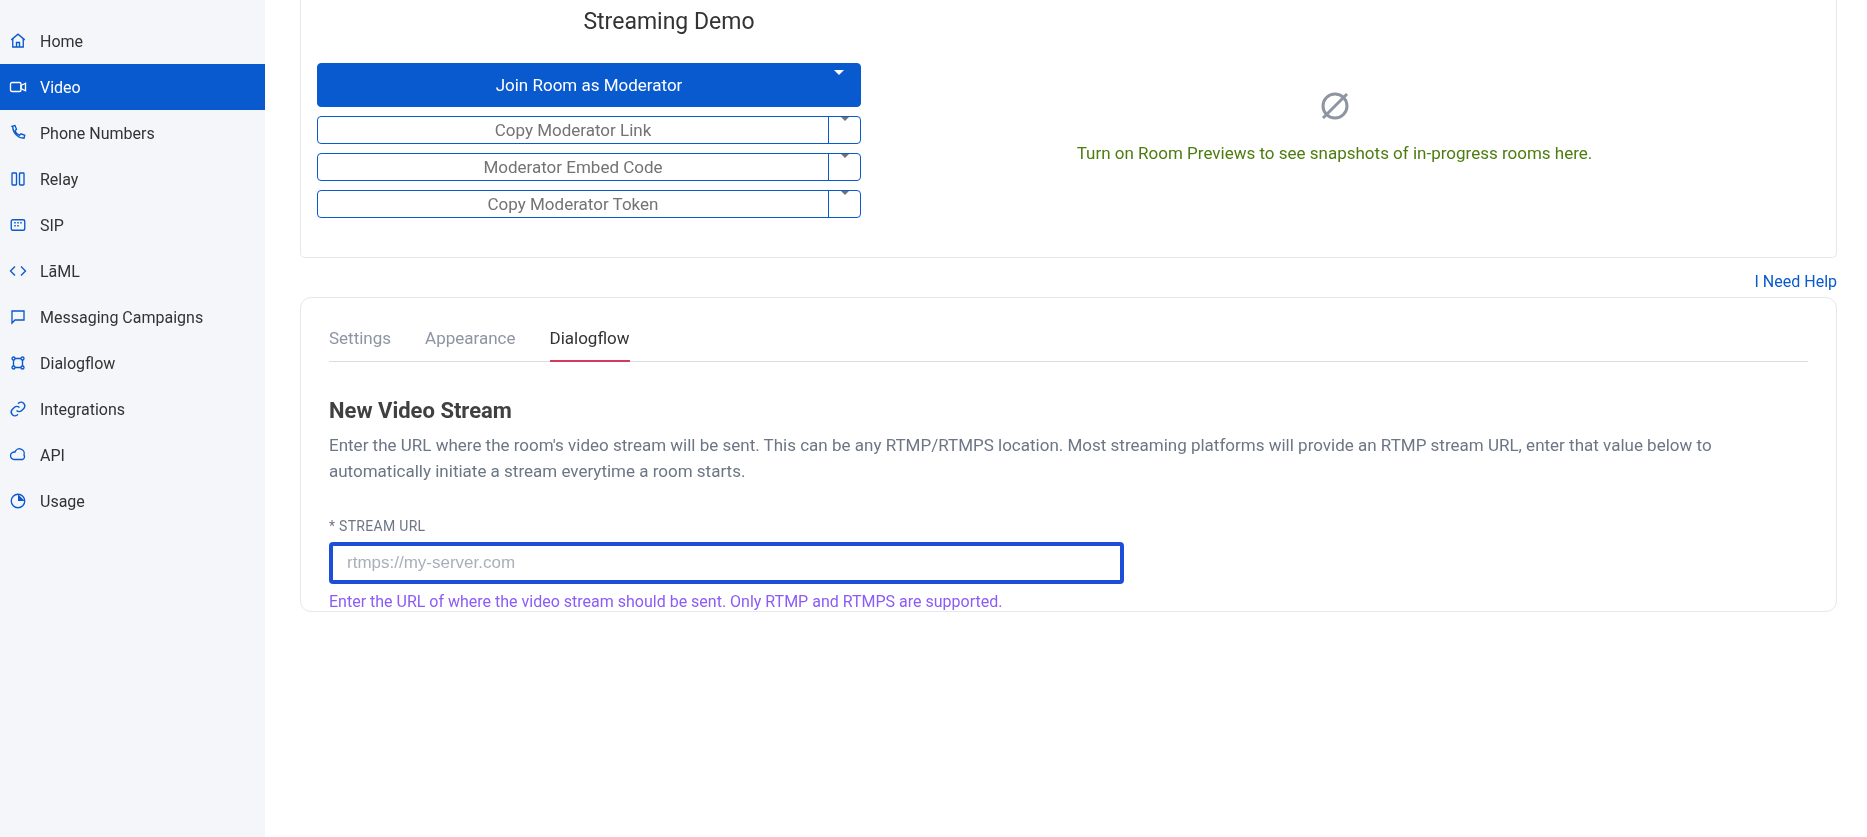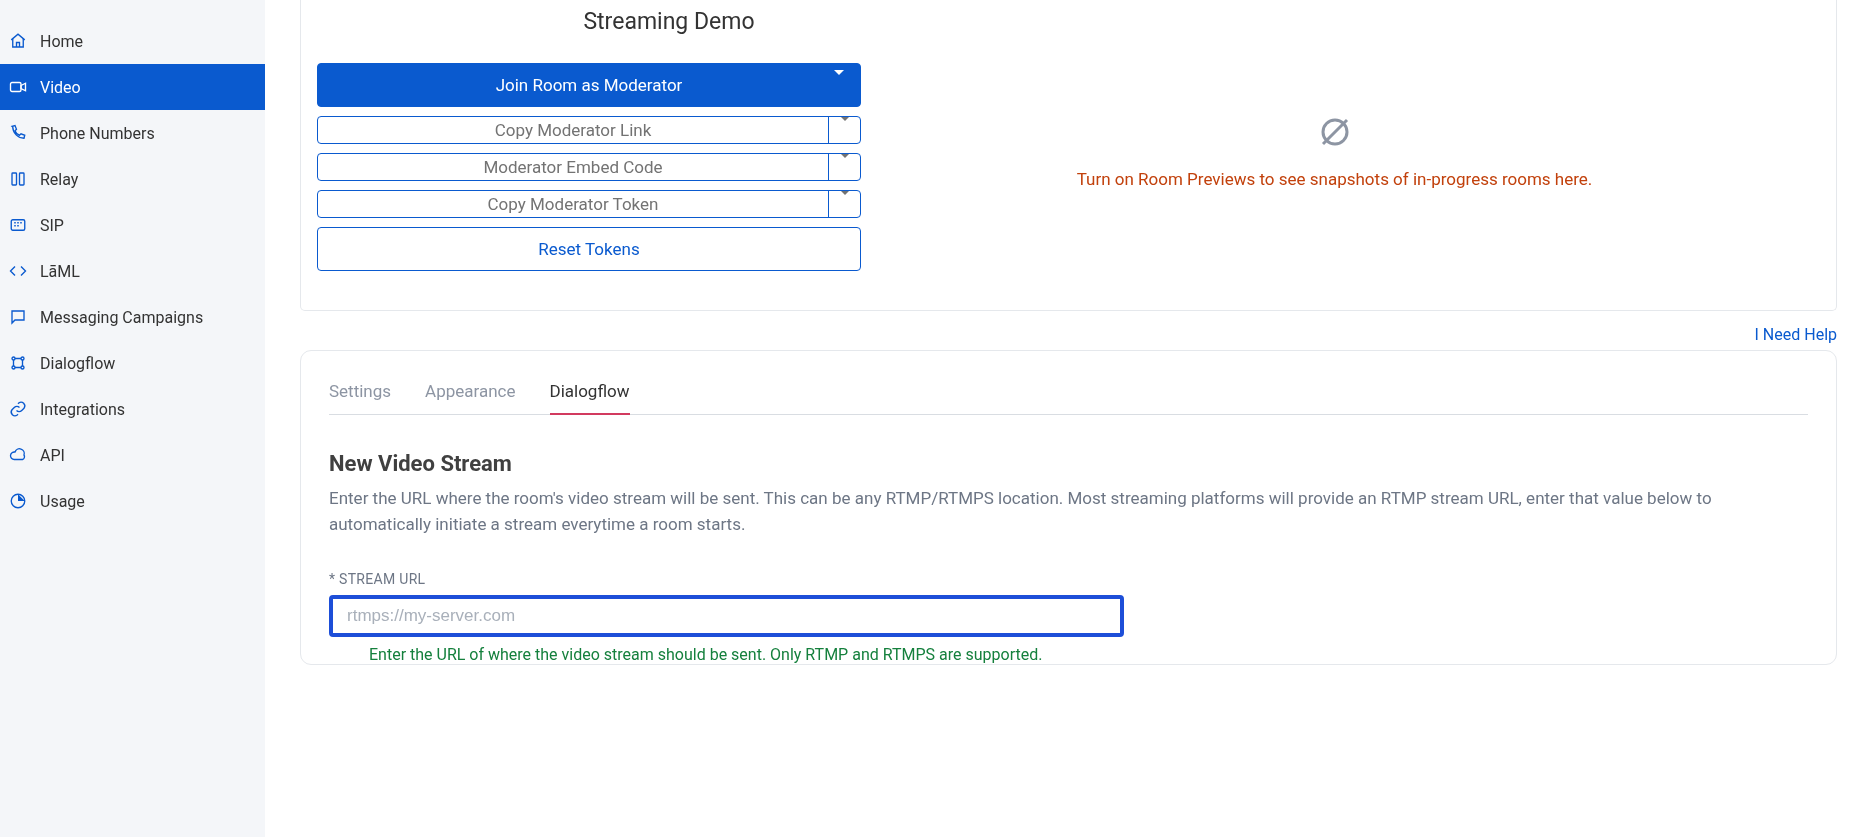--- a/index.html
+++ b/index.html
@@ -126,21 +126,21 @@
     border-left: 5px solid transparent;
     border-right: 5px solid transparent;
     border-top: 5px solid currentColor;
   }
   .right-col {
     flex: 1;
     display: flex;
     flex-direction: column;
     align-items: center;
     justify-content: center;
-    color: #c2410c;
+    color: #4d7c0f;
     padding: 20px 40px 0 40px;
   }
   .right-col .empty-icon {
     margin-bottom: 12px;
   }
   .right-col p {
     text-align: center;
     font-size: 17px;
     line-height: 1.6;
   }
@@ -204,24 +204,23 @@
     height: 42px;
     border: 4px solid #1d4ed8;
     border-radius: 4px;
     padding: 0 14px;
     font-size: 17px;
     margin-top: 8px;
     color: #333;
   }
   .url-input::placeholder { color: #a9b0ba; }
   .field-help {
-    color: #15803d;
+    color: #8b5cf6;
     font-size: 16px;
     margin-top: 8px;
-    margin-left: 40px;
   }
 </style>
 </head>
 <body>
 
 <nav class="sidebar">
   <div class="sidebar-item">
     <span class="icon">
       <svg viewBox="0 0 24 24">
           <path d="M3 10.5L12 3l9 7.5"></path>
@@ -353,23 +352,20 @@
 
       <div class="btn-split">
         <div class="main-part">
           <span>Copy Moderator Token</span>
         </div>
         <div class="caret-part">
           <span><span class="caret-down"></span></span>
         </div>
       </div>
 
-      <div class="btn btn-outline">
-        <span>Reset Tokens</span>
-      </div>
     </div>
 
     <div class="right-col">
       <div class="empty-icon">
         <svg width="36" height="36" viewBox="0 0 24 24" fill="none" stroke="#8d95a3" stroke-width="2">
             <circle cx="12" cy="12" r="8"></circle>
             <line x1="4" y1="20" x2="20" y2="4"></line>
           </svg>
       </div>
       <p>Turn on Room Previews to see snapshots of in-progress rooms here.</p>

